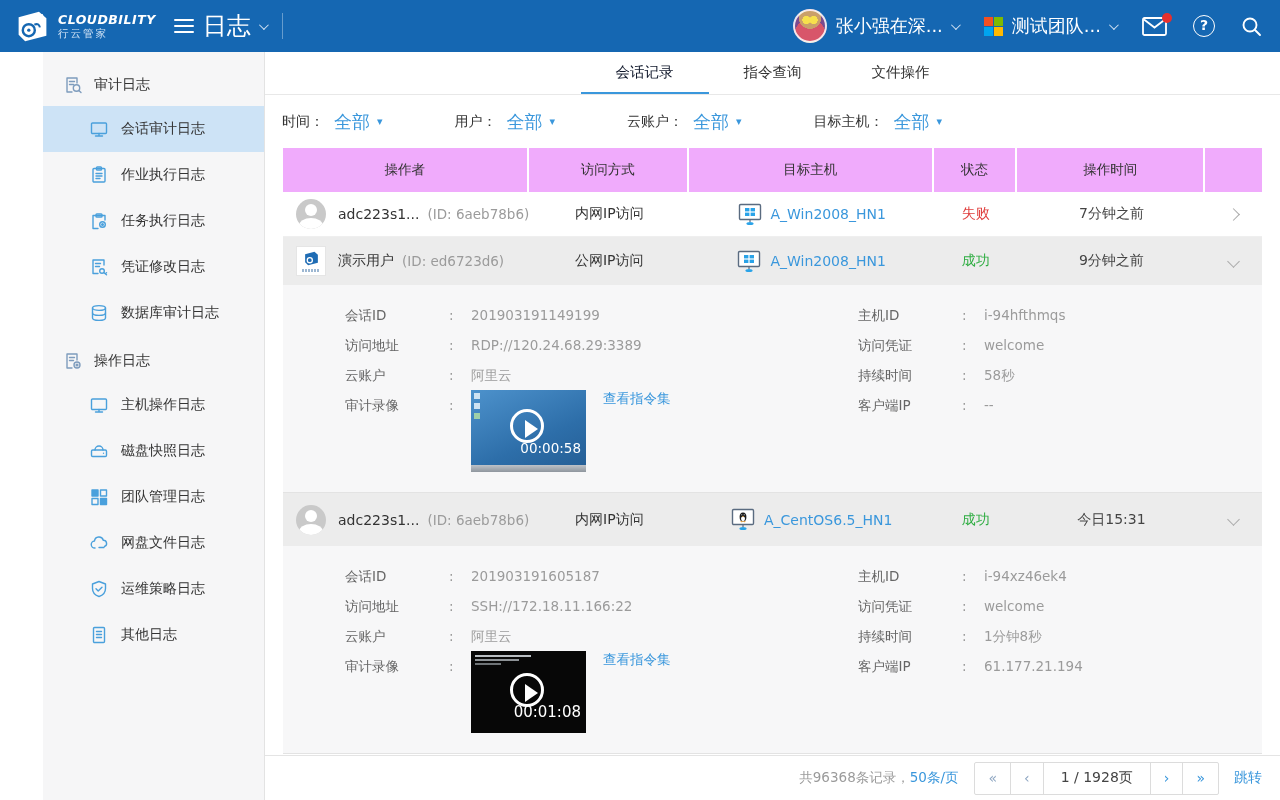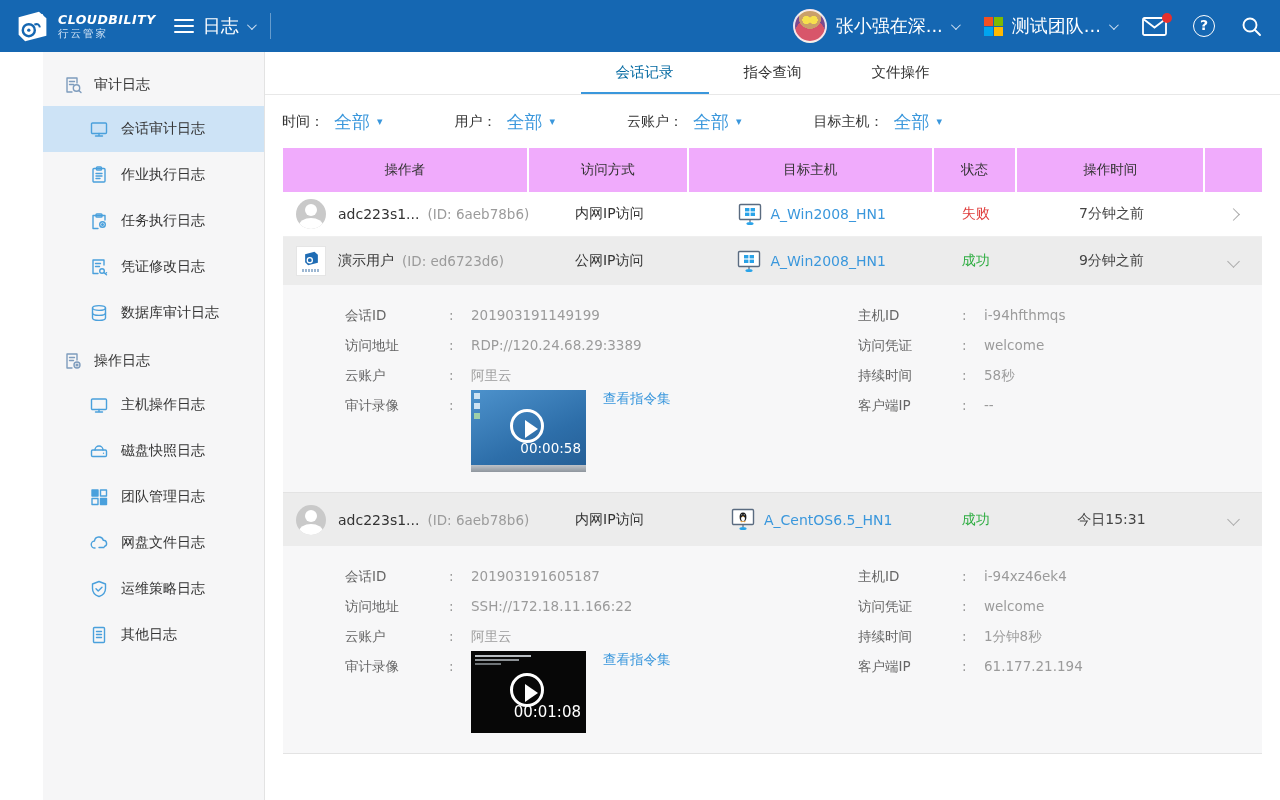--- a/index.html
+++ b/index.html
@@ -10,21 +10,21 @@
   
   .topbar { height:52px; flex:none; background:#1567b2; display:flex; align-items:center; padding:0 18px 0 14px; color:#fff; }
   .brand { display:flex; align-items:center; }
   .brand svg { width:37px; height:37px; }
   .brand-text { margin-left:7px; line-height:1.15; }
   .brand-name { font-size:12.5px; font-weight:bold; font-style:italic; letter-spacing:.5px; }
   .brand-sub { font-size:10.5px; color:#cfe2f5; letter-spacing:2px; }
   .hamburger { margin-left:18px; width:20px; cursor:pointer; }
   .hamburger i { display:block; height:2px; background:#fff; margin:4px 0; border-radius:1px; }
   .nav-menu { display:flex; align-items:center; margin-left:9px; cursor:pointer; }
-  .nav-menu-label { font-size:18px; }
+  .nav-menu-label { font-size:24px; }
   .chev { display:inline-block; width:7px; height:7px; border-right:1.6px solid #cfe0f2; border-bottom:1.6px solid #cfe0f2; transform:rotate(45deg) translateY(-2px); margin-left:8px; }
   .topbar-divider { width:1px; height:26px; background:rgba(255,255,255,.35); margin:0 0 0 16px; }
   .topbar-right { margin-left:auto; display:flex; align-items:center; }
   .avatar { width:34px; height:34px; border-radius:50%; border:2px solid rgba(255,255,255,.85);
     background:radial-gradient(circle at 38% 30%, #f7e14c 0 14%, transparent 15%),
                radial-gradient(circle at 62% 30%, #f7e14c 0 14%, transparent 15%),
                radial-gradient(circle at 50% 22%, #caa06a 0 40%, transparent 41%),
                radial-gradient(circle at 50% 80%, #d8566a 0 55%, #7a4a8f 56% 100%);
     background-color:#8c5a3c; cursor:pointer; }
   .user-name, .team-name { font-size:18px; margin-left:9px; cursor:pointer; }
@@ -43,21 +43,21 @@
   .side-section-title svg { margin-right:11px; }
   .side-item { display:flex; align-items:center; height:46px; padding-left:46px; font-size:14px; color:#333; cursor:pointer; }
   .side-item svg { margin-right:12px; }
   .side-item.active { background:#cde3f6; }
 
   .main { flex:1; display:flex; flex-direction:column; min-width:0; background:#fff; }
 
   
   .tabs { height:43px; flex:none; display:flex; justify-content:center; border-bottom:1px solid #e8e8e8; }
   .tab { padding:0 35px; line-height:41px; font-size:14.5px; color:#333; cursor:pointer; border-bottom:2.5px solid transparent; }
-  .tab.active { color:#0369a1; border-bottom-color:#3a97dc; }
+  .tab.active { color:#0f172a; border-bottom-color:#3a97dc; }
 
   
   .filters { height:53px; flex:none; display:flex; align-items:center; padding-left:17px; }
   .filter-group { display:flex; align-items:center; margin-right:72px; cursor:pointer; }
   .filter-label { color:#333; font-size:14px; }
   .filter-value { color:#3a97dc; font-size:18px; margin-left:10px; }
   .filter-arrow { color:#3a97dc; font-size:11px; margin-left:7px; }
 
   
   .log-table { margin:0 18px; flex:1; }
@@ -528,16 +528,28 @@
             </div>
             <div class="d-line">
               <span class="d-label">客户端IP</span>
               <span class="d-colon">:</span>
               <span class="d-value">61.177.21.194</span>
             </div>
           </div>
         </div>
       </div>
 
+      <div class="footer">
+        <span class="records-total">共96368条记录，</span>
+        <span class="page-size">50条/页</span>
+        <div class="pager">
+          <div class="pg-cell pg-dis">«</div>
+          <div class="pg-cell pg-dis">‹</div>
+          <div class="pg-cell pg-cur">1 / 1928页</div>
+          <div class="pg-cell pg-act">›</div>
+          <div class="pg-cell pg-act">»</div>
+        </div>
+        <span class="jump-link">跳转</span>
+      </div>
 
     </div>
   </div>
 </div>
 
 </body></html>

